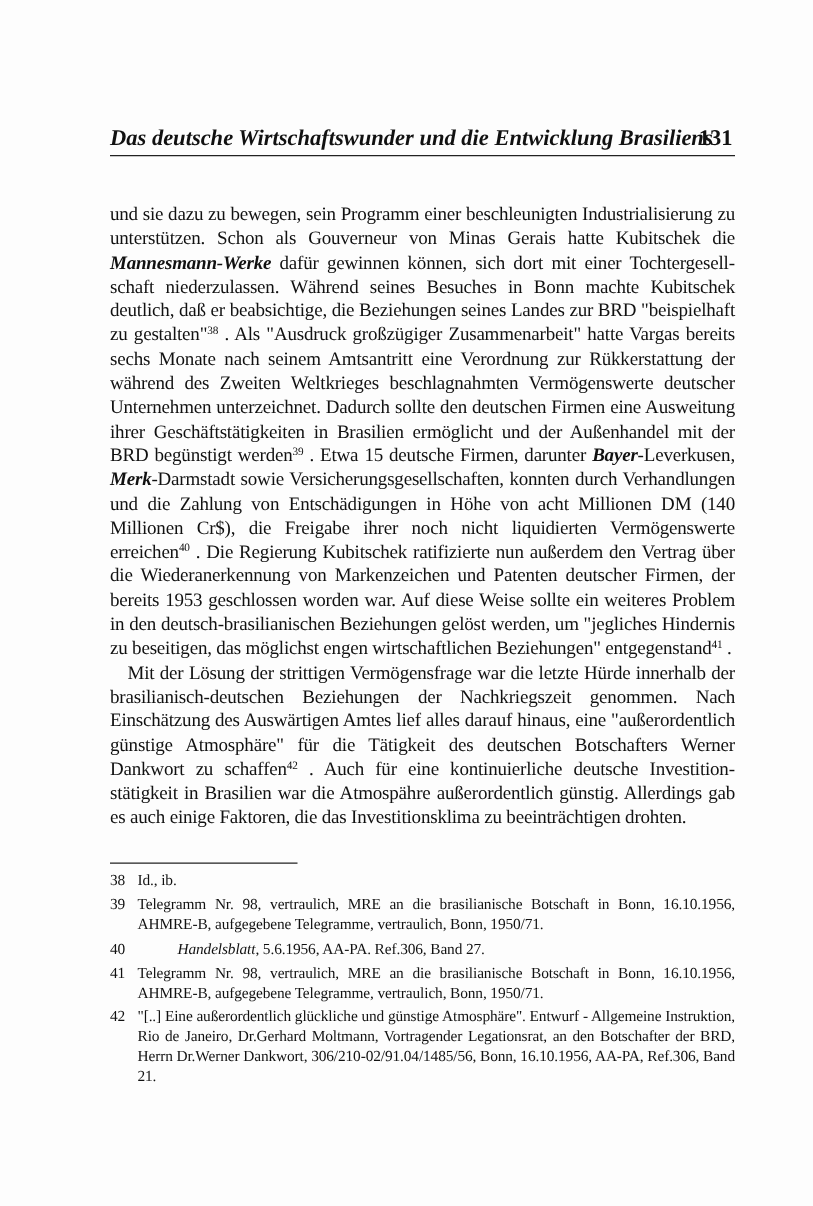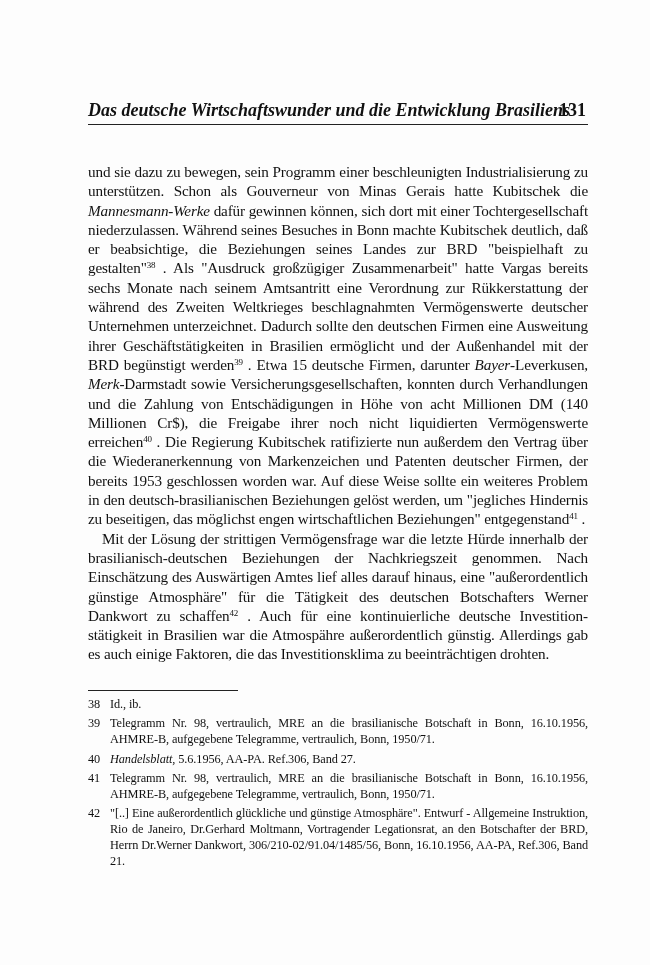--- a/index.html
+++ b/index.html
@@ -9,30 +9,30 @@
             font-size: 18px; font-weight: bold; }
   .header .title { position: absolute; left: 0; top: 0; font-style: italic; }
   .header .pageno { position: absolute; right: 2px; top: 0; }
   .header-rule { position: absolute; left: 88px; top: 124px; width: 500px; height: 0;
                  border-top: 1.2px solid #222; }
   .body-text { position: absolute; left: 88px; top: 162px; width: 500px;
                font-size: 15.2px; line-height: 19.3px; text-align: justify;
                letter-spacing: -0.15px; }
   .body-text p { margin: 0; }
   .body-text p.indent { text-indent: 14px; }
-  .body-text i { font-style: italic; }
+  .body-text i { font-style: italic; font-weight: bold; }
   sup { font-size: 9px; vertical-align: 5px; line-height: 0; }
   .fn-rule { position: absolute; left: 88px; top: 690px; width: 150px; height: 0;
              border-top: 1px solid #222; }
   .footnotes { position: absolute; left: 88px; top: 696px; width: 500px;
                font-size: 12.3px; line-height: 16px; }
   .fn { position: relative; padding-left: 22px; text-align: justify; margin-bottom: 3.3px;
         letter-spacing: -0.1px; }
   .fn .num { position: absolute; left: 0; top: 0; }
-  .fn i { font-style: italic; }
+  .fn i { font-style: italic; margin-left: 32px; }
 </style>
 </head>
 <body>
 
 <div class="header">
   <span class="title">Das deutsche Wirtschaftswunder und die Entwicklung Brasiliens</span>
   <span class="pageno">131</span>
 </div>
 <div class="header-rule"></div>
 

